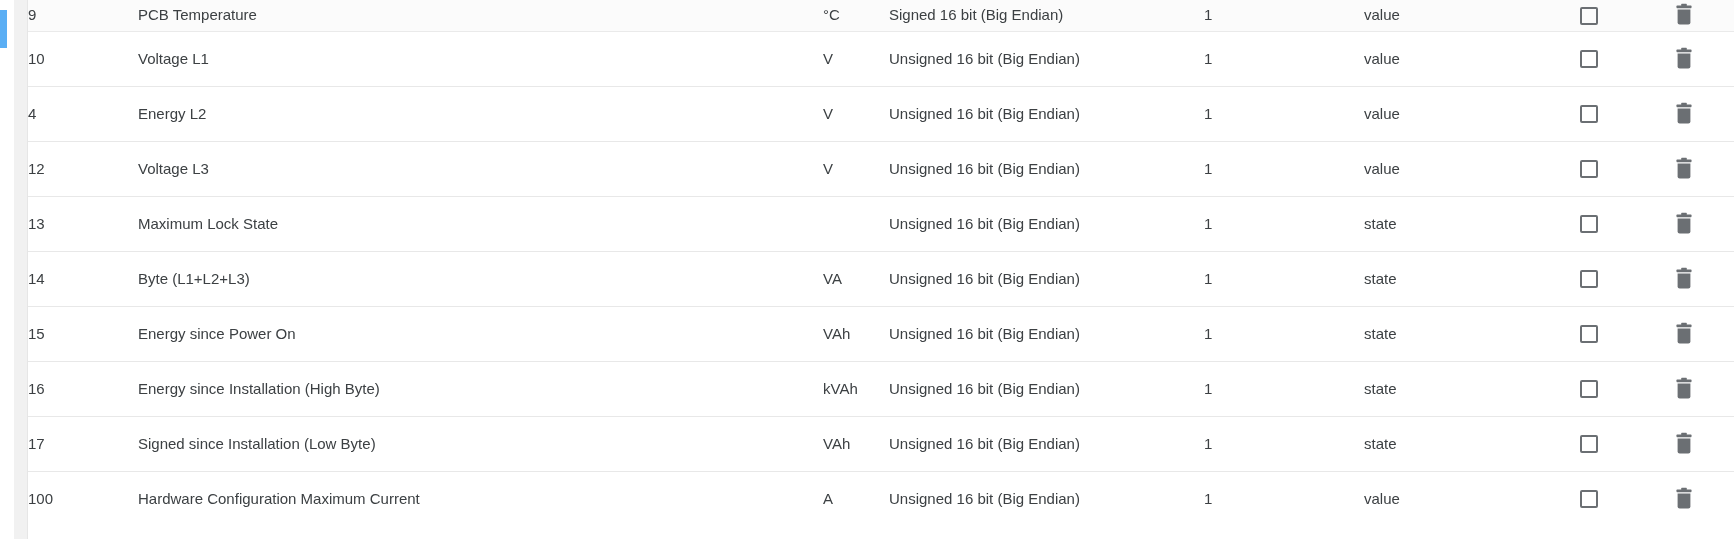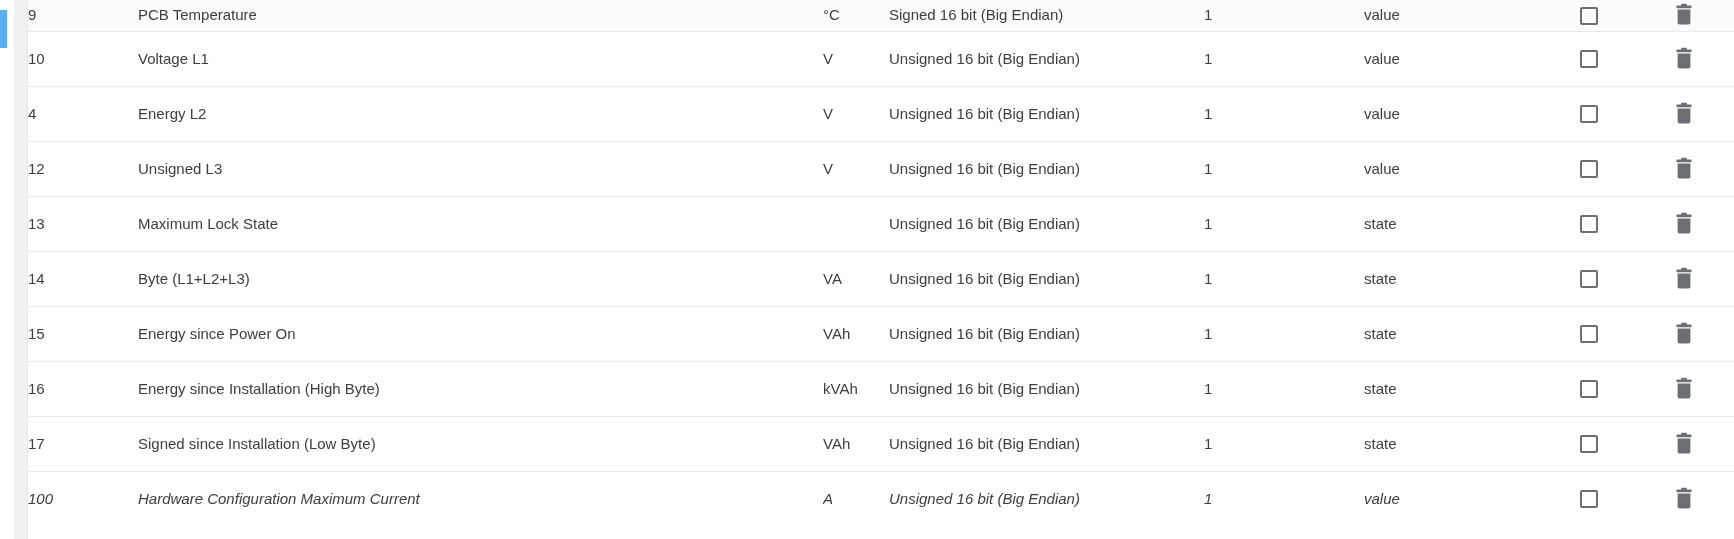--- a/index.html
+++ b/index.html
@@ -120,21 +120,20 @@
     height: 24px;
     position: relative;
     vertical-align: middle;
     cursor: pointer;
   }
   .trash svg { display: block; }
 
   
   table.grid tr.bottom-partial td {
     border-bottom: none;
-    font-style: italic;
   }
 </style>
 </head>
 <body>
 
 <div class="viewport">
 
   <div class="left-accent"></div>
   <div class="left-gutter-track"></div>
   <div class="left-gutter-edge"></div>
@@ -179,21 +178,21 @@
             <td class="c-kind"><span class="">value</span></td>
             <td class="c-check"><span class="checkbox"></span></td>
             <td class="c-del"><span class="trash"><svg width="22" height="24" viewBox="0 0 22 24" aria-hidden="true">
                   <rect x="3.5" y="2.6" width="15" height="2.6" rx="0.6" fill="#6b6f73"></rect>
                   <rect x="8.2" y="0.8" width="5.6" height="2.2" rx="0.6" fill="#6b6f73"></rect>
                   <path d="M4.6 6.4 h12.8 v13.2 a2 2 0 0 1 -2 2 h-8.8 a2 2 0 0 1 -2 -2 z" fill="#6b6f73"></path>
                 </svg></span></td>
           </tr>
           <tr>
             <td class="c-id"><span class="">12</span></td>
-            <td class="c-name"><span class="">Unsigned L3</span></td>
+            <td class="c-name"><span class="">Voltage L3</span></td>
             <td class="c-unit"><span class="">V</span></td>
             <td class="c-type"><span class="">Unsigned 16 bit (Big Endian)</span></td>
             <td class="c-scale"><span class="">1</span></td>
             <td class="c-kind"><span class="">value</span></td>
             <td class="c-check"><span class="checkbox"></span></td>
             <td class="c-del"><span class="trash"><svg width="22" height="24" viewBox="0 0 22 24" aria-hidden="true">
                   <rect x="3.5" y="2.6" width="15" height="2.6" rx="0.6" fill="#6b6f73"></rect>
                   <rect x="8.2" y="0.8" width="5.6" height="2.2" rx="0.6" fill="#6b6f73"></rect>
                   <path d="M4.6 6.4 h12.8 v13.2 a2 2 0 0 1 -2 2 h-8.8 a2 2 0 0 1 -2 -2 z" fill="#6b6f73"></path>
                 </svg></span></td>

